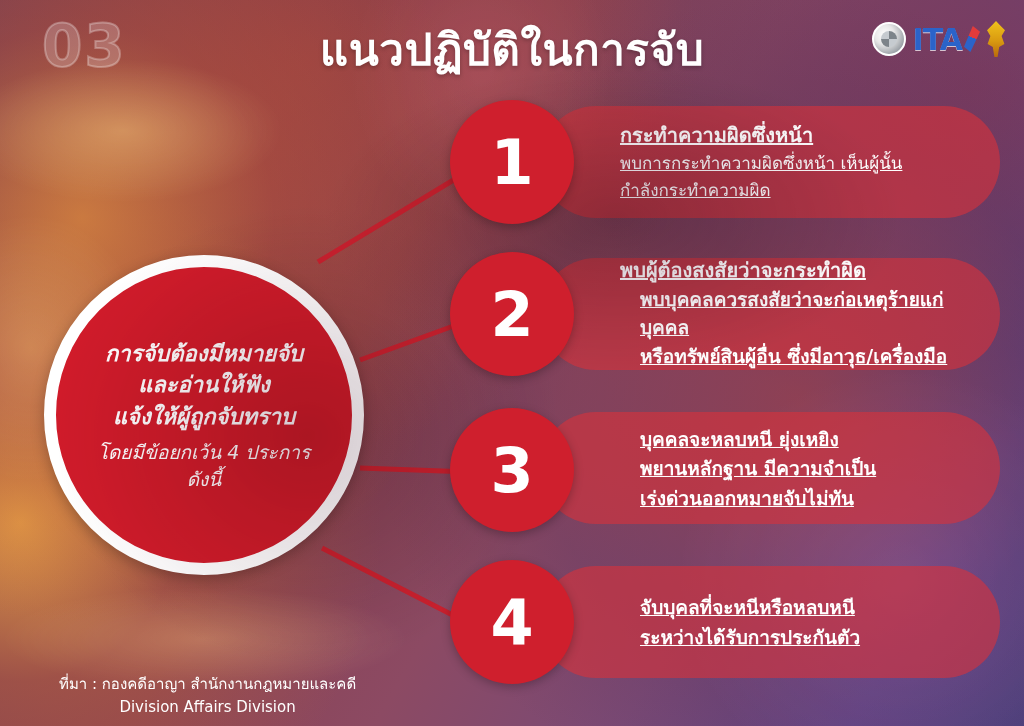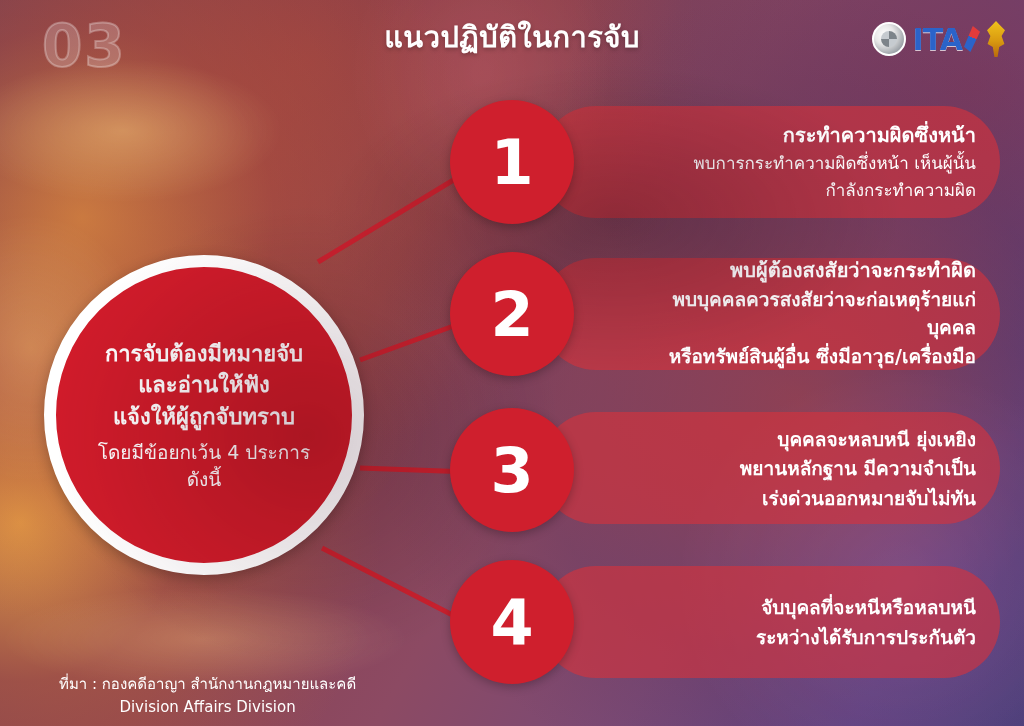--- a/index.html
+++ b/index.html
@@ -55,21 +55,21 @@
     font-weight: bold;
     letter-spacing: 2px;
     color: rgba(255,255,255,0.20);
     -webkit-text-stroke: 2px rgba(255,255,255,0.28);
     font-family: "DejaVu Sans", "Liberation Sans", sans-serif;
   }
   .title {
     position: absolute;
     left: 0; right: 0; top: 14px;
     text-align: center;
-    font-size: 29px;
+    font-size: 44px;
     font-weight: bold;
     color: #ffffff;
     letter-spacing: 0.5px;
     text-shadow: 0 2px 4px rgba(0,0,0,0.25);
   }
 
   
   .logo-cluster {
     position: absolute;
     right: 18px; top: 18px;
@@ -125,20 +125,21 @@
     background: #d01b2a;
     border: 12px solid #ffffff;
     display: flex;
     flex-direction: column;
     align-items: center;
     justify-content: center;
     text-align: center;
     color: #ffffff;
     box-shadow: 0 4px 14px rgba(0,0,0,0.25);
     padding: 10px 26px;
+    font-style: italic;
   }
   .hub-main {
     font-size: 22px;
     font-weight: bold;
     line-height: 1.45;
   }
   .hub-sub {
     font-size: 19px;
     line-height: 1.4;
     margin-top: 6px;
@@ -149,23 +150,24 @@
   .pill {
     position: absolute;
     height: 112px;
     left: 540px;
     width: 460px;
     border-radius: 56px;
     background: rgba(214,50,60,0.62);
     display: flex;
     align-items: center;
     justify-content: center;
-    text-align: right;
+    text-align: left;
     padding: 6px 24px 6px 80px;
     color: #ffffff;
+    text-decoration: underline;
   }
   .pill-text-wrap { width: 100%; }
   .pill-head {
     font-size: 20px;
     font-weight: bold;
     line-height: 1.35;
   }
   .pill-body {
     font-size: 17px;
     line-height: 1.45;

